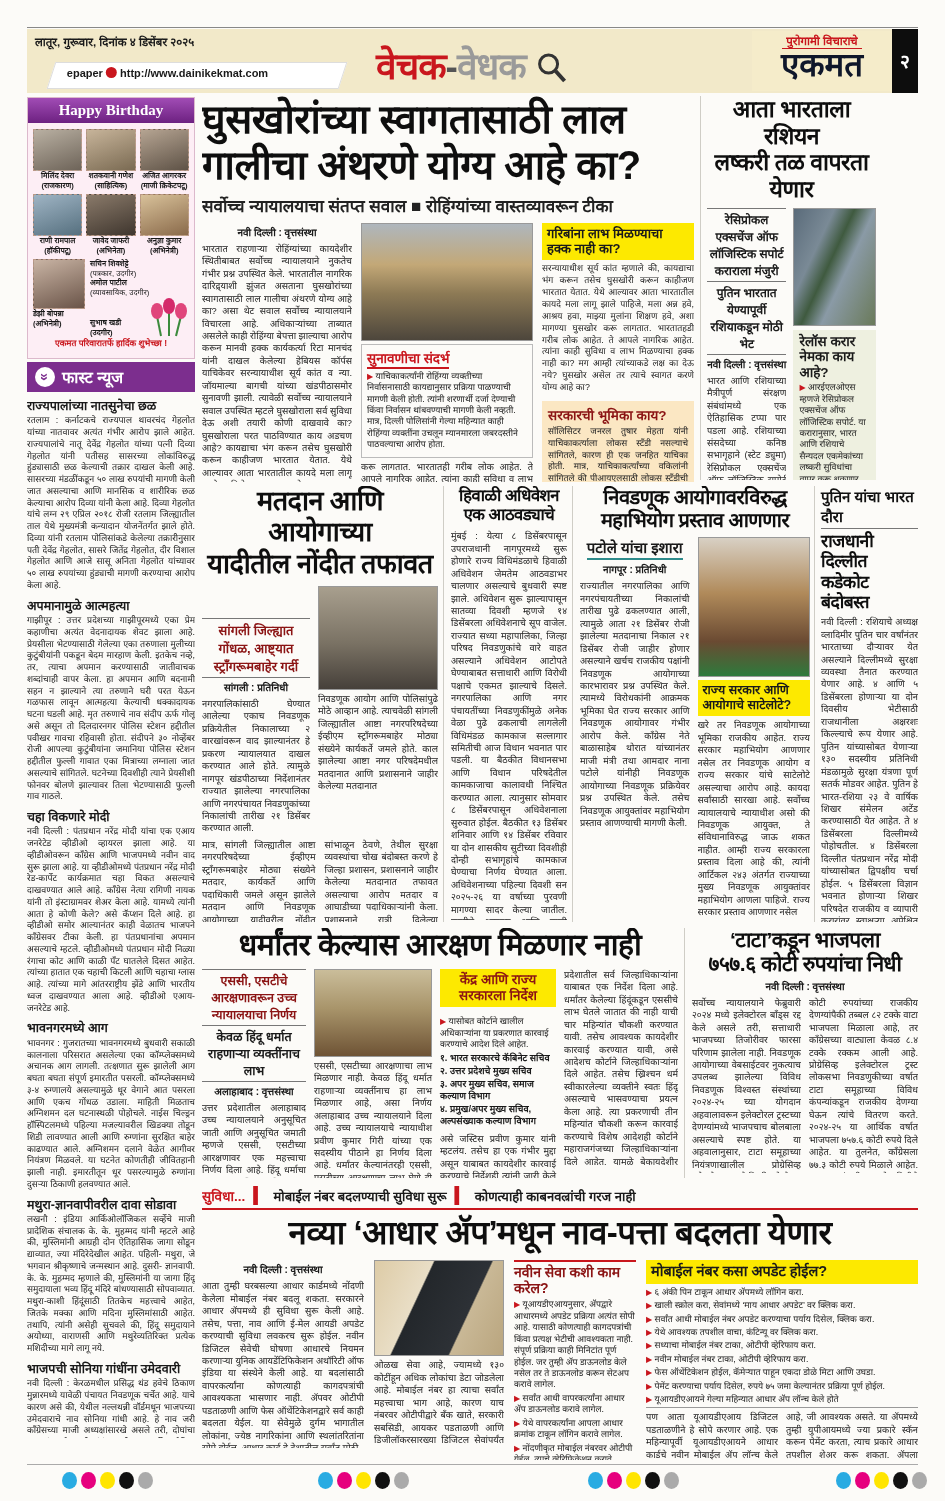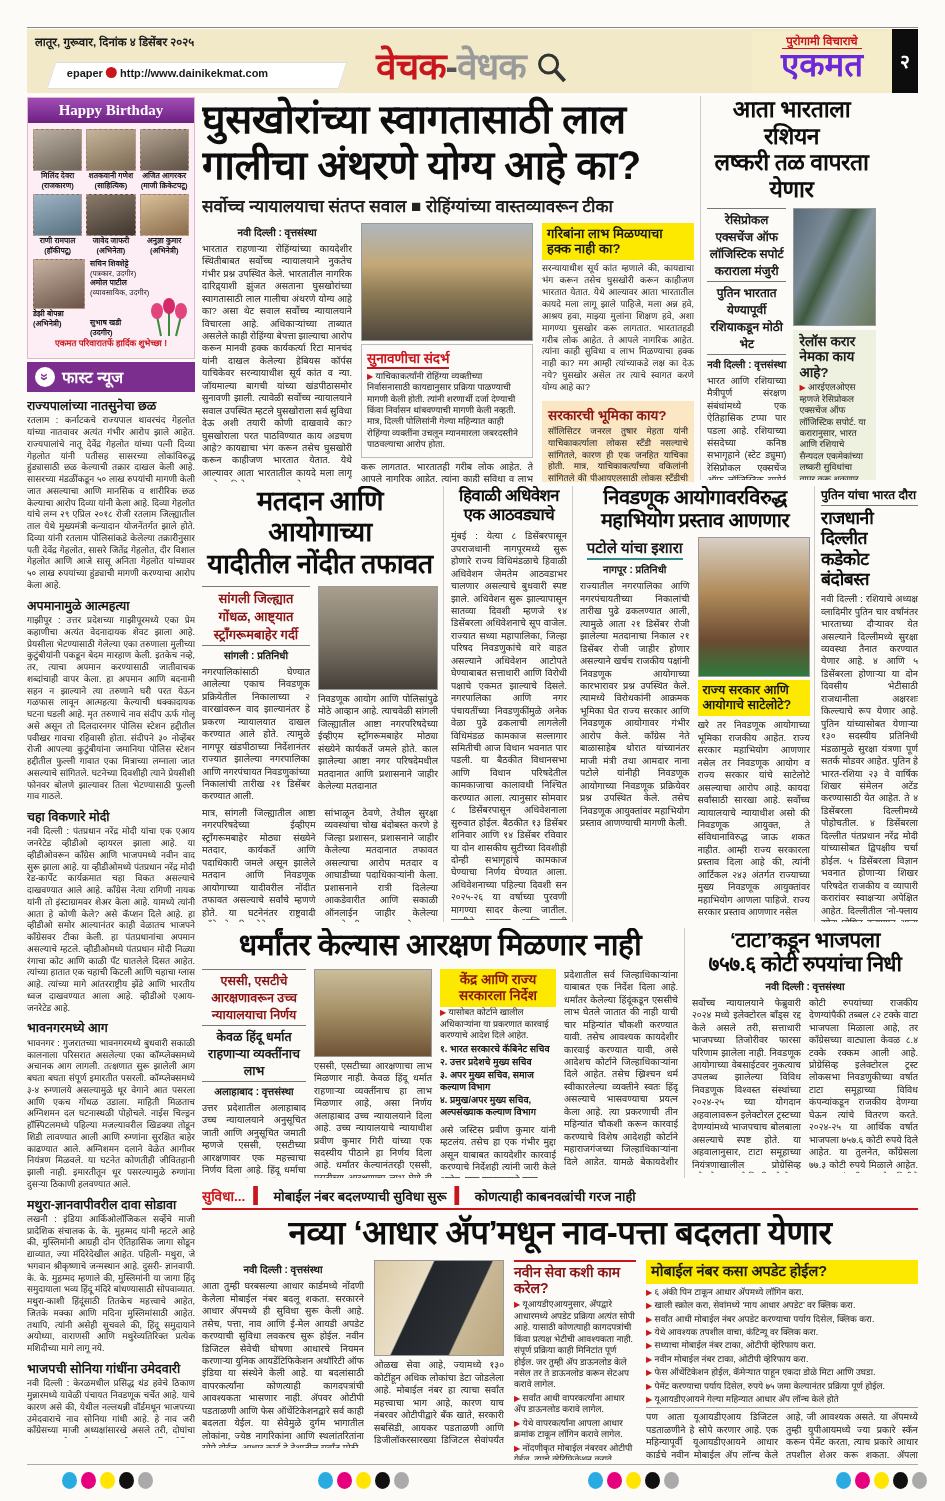--- a/index.html
+++ b/index.html
@@ -13,21 +13,21 @@
   .photo{width:100%;border:1px solid #999;box-sizing:border-box;}
   .colrule{border-left:1px solid #cfcdc6;}
   
   #band{background:#f2e9c9;}
   .dateline{font-weight:bold;font-size:11.5px;}
   .epaper{background:#fff;transform:skewX(-18deg);border:1px solid #ddd;}
   .ep-in{transform:skewX(18deg);font-weight:bold;font-size:11px;padding:4px 14px;white-space:nowrap;}
   .vtitle{font-size:37px;font-weight:800;letter-spacing:-1px;white-space:nowrap;}
   .mast{background:#f5ecca;text-align:center;}
   .mast .tg{color:#c9161d;font-weight:bold;font-size:11.5px;border-bottom:1px solid #c9161d;display:inline-block;padding:0 4px;}
-  .mast .nm{color:#6d28d9;font-weight:800;font-size:33px;line-height:1.02;font-family:"Liberation Serif","DejaVu Serif",serif;}
+  .mast .nm{color:#0f172a;font-weight:800;font-size:33px;line-height:1.02;font-family:"Liberation Serif","DejaVu Serif",serif;}
   .pgbox{background:#0d0d0d;color:#fff;font-size:19px;font-weight:bold;display:flex;align-items:center;justify-content:center;}
   
   .hb{background:#fdeef5;border:1px solid #dcb9cc;box-sizing:border-box;}
   .hb-h{background:linear-gradient(180deg,#a14cb5,#6d2181);color:#fff;font-family:"Liberation Serif","DejaVu Serif",serif;
         font-weight:bold;font-size:15px;text-align:center;padding:4px 0;}
   .hb-grid{display:flex;flex-wrap:wrap;padding:4px 3px 0;}
   .hb-cell{width:33.3%;box-sizing:border-box;padding:2px;text-align:center;}
   .hb-ph{height:42px;border:1px dashed #b98;box-sizing:border-box;}
   .hb-nm{font-size:7.6px;font-weight:bold;line-height:1.15;margin-top:1px;}
   .hb-ft{color:#c9161d;font-weight:bold;font-size:8.6px;text-align:center;line-height:1.2;}
@@ -234,21 +234,21 @@
       </div>
     </div>
   </div>
 
   <div class="abs" style="left:202px;top:486px;width:236px;height:436px;overflow:hidden;">
     <div class="h-xl" style="font-size:27px;text-align:center;">
       <div>मतदान आणि आयोगाच्या</div>
       <div>यादीतील नोंदीत तफावत</div>
     </div>
     <div style="display:flex;gap:8px;margin-top:6px;">
-      <div style="width:108px;">
+      <div style="width:108px;margin-top:32px;">
         <div class="srule mrn" style="font-weight:800;font-size:13px;text-align:center;">सांगली जिल्ह्यात गोंधळ, आष्ट्यात स्ट्रॉंगरूमबाहेर गर्दी</div>
         <div class="byline">सांगली : प्रतिनिधी</div>
         <div class="body jt">नगरपालिकांसाठी घेण्यात आलेल्या एकाच निवडणूक प्रक्रियेतील निकालाच्या २ वारखांवरून वाद झाल्यानंतर हे प्रकरण न्यायालयात दाखल करण्यात आले होते. त्यामुळे नागपूर खंडपीठाच्या निर्देशानंतर राज्यात झालेल्या नगरपालिका आणि नगरपंचायत निवडणुकांच्या निकालांची तारीख २१ डिसेंबर करण्यात आली.</div>
       </div>
       <div style="width:120px;">
         <div class="photo" style="height:104px;background:linear-gradient(180deg,#a89f8e 0%,#7a7264 55%,#46403a 100%);"></div>
         <div class="body jt" style="margin-top:3px;">निवडणूक आयोग आणि पोलिसांपुढे मोठे आव्हान आहे. त्याचवेळी सांगली जिल्ह्यातील आष्टा नगरपरिषदेच्या ईव्हीएम स्ट्रॉंगरूमबाहेर मोठ्या संख्येने कार्यकर्ते जमले होते. काल झालेल्या आष्टा नगर परिषदेमधील मतदानात आणि प्रशासनाने जाहीर केलेल्या मतदानात</div>
       </div>
     </div>
     <div class="body jt" style="column-count:2;column-gap:9px;margin-top:4px;height:176px;overflow:hidden;">मात्र, सांगली जिल्ह्यातील आष्टा नगरपरिषदेच्या ईव्हीएम स्ट्रॉंगरूमबाहेर मोठ्या संख्येने मतदार, कार्यकर्ते आणि पदाधिकारी जमले असून झालेले मतदान आणि निवडणूक आयोगाच्या यादीवरील नोंदीत तफावत असल्याचे सर्वांचे म्हणणे होते. या घटनेनंतर राष्ट्रवादी काँग्रेसचे वरिष्ठ नेते तथा आमदार जयंत पाटील यांनी आष्टा येथे जाऊन स्ट्रॉंग रुमची पाहणी केली. कोर्टाच्या निर्णयामुळे तब्बल १८ दिवस ईव्हीएम मतदान पेट्या सांभाळून ठेवणे, तेथील सुरक्षा व्यवस्थांचा चोख बंदोबस्त करणे हे जिल्हा प्रशासन, प्रशासनाने जाहीर केलेल्या मतदानात तफावत असल्याचा आरोप मतदार व आघाडीच्या पदाधिकाऱ्यांनी केला. प्रशासनाने रात्री दिलेल्या आकडेवारीत आणि सकाळी ऑनलाईन जाहीर केलेल्या आकडेवारीत जवळपास दोन हजार मतांची वाढ असल्याचा आरोपही आष्टा शहर विकास आघाडीच्या लोकांनी केला. राष्ट्रवादीचे वरिष्ठ नेते तथा आमदार जयंत पाटील हे सांगली जिल्ह्यातील आष्टामध्ये पोहोचले. त्यांनी ईव्हीएम आणि मतदान आकडेवारी संदर्भात आढावा घेतला. त्यावेळी आष्टा येथील मतदान प्रक्रियेनंतर ज्या ठिकाणी ईव्हीएम मशीन ठेवल्या आहेत, त्या स्ट्रॉंग रुममध्ये जाऊन पाटील यांनी पाहणी केली.</div>
@@ -275,21 +275,21 @@
       </div>
       <div style="width:113px;">
         <div class="photo" style="height:140px;background:linear-gradient(180deg,#d8d0c4 0%,#b08a5a 40%,#6a4a32 75%,#2e7a3c 100%);"></div>
         <div class="ybox-t" style="font-size:12.5px;margin-top:3px;">राज्य सरकार आणि आयोगाचे साटेलोटे?</div>
         <div class="body jt" style="margin-top:3px;height:210px;overflow:hidden;">खरे तर निवडणूक आयोगाच्या भूमिका राजकीय आहेत. राज्य सरकार महाभियोग आणणार नसेल तर निवडणूक आयोग व राज्य सरकार यांचे साटेलोटे असल्याचा आरोप आहे. कायदा सर्वांसाठी सारखा आहे. सर्वोच्च न्यायालयाचे न्यायाधीश असो की निवडणूक आयुक्त, ते संविधानाविरुद्ध जाऊ शकत नाहीत. आम्ही राज्य सरकारला प्रस्ताव दिला आहे की, त्यांनी आर्टिकल २४३ अंतर्गत राज्याच्या मुख्य निवडणूक आयुक्तांवर महाभियोग आणला पाहिजे. राज्य सरकार प्रस्ताव आणणार नसेल</div>
       </div>
     </div>
   </div>
 
   <div class="abs colrule" style="left:814px;top:486px;width:104px;height:436px;padding-left:6px;box-sizing:border-box;overflow:hidden;">
-    <div class="kick" style="font-size:12px;border-bottom:1px solid #777;padding-bottom:2px;">पुतिन यांचा भारत दौरा</div>
+    <div class="kick" style="font-size:15px;border-bottom:1px solid #777;padding-bottom:2px;">पुतिन यांचा भारत दौरा</div>
     <div class="h-xl" style="font-size:17.5px;margin-top:2px;">
       <div>राजधानी दिल्लीत</div>
       <div>कडेकोट बंदोबस्त</div>
     </div>
     <div class="body jt" style="margin-top:4px;height:360px;overflow:hidden;">नवी दिल्ली : रशियाचे अध्यक्ष व्लादिमीर पुतिन चार वर्षांनंतर भारताच्या दौऱ्यावर येत असल्याने दिल्लीमध्ये सुरक्षा व्यवस्था तैनात करण्यात येणार आहे. ४ आणि ५ डिसेंबरला होणाऱ्या या दोन दिवसीय भेटीसाठी राजधानीला अक्षरशः किल्ल्याचे रूप येणार आहे. पुतिन यांच्यासोबत येणाऱ्या १३० सदस्यीय प्रतिनिधी मंडळामुळे सुरक्षा यंत्रणा पूर्ण सतर्क मोडवर आहेत. पुतिन हे भारत-रशिया २३ वे वार्षिक शिखर संमेलन अटेंड करण्यासाठी येत आहेत. ते ४ डिसेंबरला दिल्लीमध्ये पोहोचतील. ४ डिसेंबरला दिल्लीत पंतप्रधान नरेंद्र मोदी यांच्यासोबत द्विपक्षीय चर्चा होईल. ५ डिसेंबरला विज्ञान भवनात होणाऱ्या शिखर परिषदेत राजकीय व व्यापारी करारांवर स्वाक्षऱ्या अपेक्षित आहेत. दिल्लीतील 'नो-फ्लाय झोन' घोषित करण्यात आला आहे. सुरक्षा यंत्रणांनी हॉटेल, विमानतळ आणि कार्यक्रमस्थळी तपासणी पूर्ण केली असून वाहतूक मार्गातही बदल करण्यात आले आहेत. स्नायपर पथके, ड्रोनविरोधी यंत्रणा आणि एसपीजीसारखी सुरक्षा तैनात करण्यात आली आहे.</div>
   </div>
 
   <div class="abs" style="left:202px;top:928px;width:476px;height:250px;overflow:hidden;">
     <div class="h-xl" style="font-size:30px;text-align:center;">धर्मांतर केल्यास आरक्षण मिळणार नाही</div>
     <div style="display:flex;gap:8px;margin-top:6px;">
@@ -298,21 +298,21 @@
         <div style="font-weight:800;font-size:12.5px;text-align:center;border-bottom:1px solid #777;padding:2px 0;">केवळ हिंदू धर्मात राहणाऱ्या व्यक्तींनाच लाभ</div>
         <div class="byline">अलाहाबाद : वृत्तसंस्था</div>
         <div class="body jt">उत्तर प्रदेशातील अलाहाबाद उच्च न्यायालयाने अनुसूचित जाती आणि अनुसूचित जमाती म्हणजे एससी, एसटीच्या आरक्षणावर एक महत्त्वाचा निर्णय दिला आहे. हिंदू धर्माचा त्याग करून ख्रिश्चन किंवा इतर कोणताही धर्म स्वीकारल्यास</div>
       </div>
       <div style="width:118px;">
         <div class="photo" style="height:88px;background:linear-gradient(180deg,#cabd9a 0%,#a8946a 45%,#6e5335 100%);"></div>
         <div class="body jt" style="margin-top:3px;">एससी, एसटीच्या आरक्षणाचा लाभ मिळणार नाही. केवळ हिंदू धर्मात राहणाऱ्या व्यक्तींनाच हा लाभ मिळणार आहे, असा निर्णय अलाहाबाद उच्च न्यायालयाने दिला आहे. उच्च न्यायालयाचे न्यायाधीश प्रवीण कुमार गिरी यांच्या एक सदस्यीय पीठाने हा निर्णय दिला आहे. धर्मांतर केल्यानंतरही एससी, एसटीच्या आरक्षणाचा लाभ घेणे ही संविधानाची फसवणूक आहे</div>
       </div>
       <div style="width:116px;">
         <div class="ybox-t mrn" style="font-size:13.5px;text-align:center;">केंद्र आणि राज्य सरकारला निर्देश</div>
-        <div class="blt" style="margin-top:0;"><span class="arr">▶</span> <span>यासोबत कोर्टाने खालील अधिकाऱ्यांना या प्रकरणात कारवाई करण्याचे आदेश दिले आहेत.</span></div>
+        <div class="blt" style="margin-top:9px;"><span class="arr">▶</span> <span>यासोबत कोर्टाने खालील अधिकाऱ्यांना या प्रकरणात कारवाई करण्याचे आदेश दिले आहेत.</span></div>
         <div style="font-weight:bold;font-size:9.3px;line-height:1.35;">१. भारत सरकारचे कॅबिनेट सचिव</div>
         <div style="font-weight:bold;font-size:9.3px;line-height:1.35;">२. उत्तर प्रदेशचे मुख्य सचिव</div>
         <div style="font-weight:bold;font-size:9.3px;line-height:1.35;">३. अपर मुख्य सचिव, समाज कल्याण विभाग</div>
         <div style="font-weight:bold;font-size:9.3px;line-height:1.35;">४. प्रमुख/अपर मुख्य सचिव, अल्पसंख्याक कल्याण विभाग</div>
         <div class="body jt" style="margin-top:5px;">असे जस्टिस प्रवीण कुमार यांनी म्हटलंय. तसेच हा एक गंभीर मुद्दा असून याबाबत कायदेशीर कारवाई करण्याचे निर्देशही त्यांनी जारी केले आहेत. उच्च न्यायालयाने उत्तर</div>
       </div>
       <div style="width:114px;">
         <div class="body jt" style="height:196px;overflow:hidden;">प्रदेशातील सर्व जिल्हाधिकाऱ्यांना याबाबत एक निर्देश दिला आहे. धर्मांतर केलेल्या हिंदूंकडून एससीचे लाभ घेतले जातात की नाही याची चार महिन्यांत चौकशी करण्यात यावी. तसेच आवश्यक कायदेशीर कारवाई करण्यात यावी, असे आदेशच कोर्टाने जिल्हाधिकाऱ्यांना दिले आहेत. तसेच ख्रिश्चन धर्म स्वीकारलेल्या व्यक्तीने स्वतः हिंदू असल्याचे भासवण्याचा प्रयत्न केला आहे. त्या प्रकरणाची तीन महिन्यांत चौकशी करून कारवाई करण्याचे विशेष आदेशही कोर्टाने महाराजगंजच्या जिल्हाधिकाऱ्यांना दिले आहेत. यामुळे बेकायदेशीर धर्मांतरांवर सुद्धा आळा बसणार असल्याचे तज्ज्ञांचे मत असल्याचे बोलले जात आहे.</div>
       </div>
     </div>

